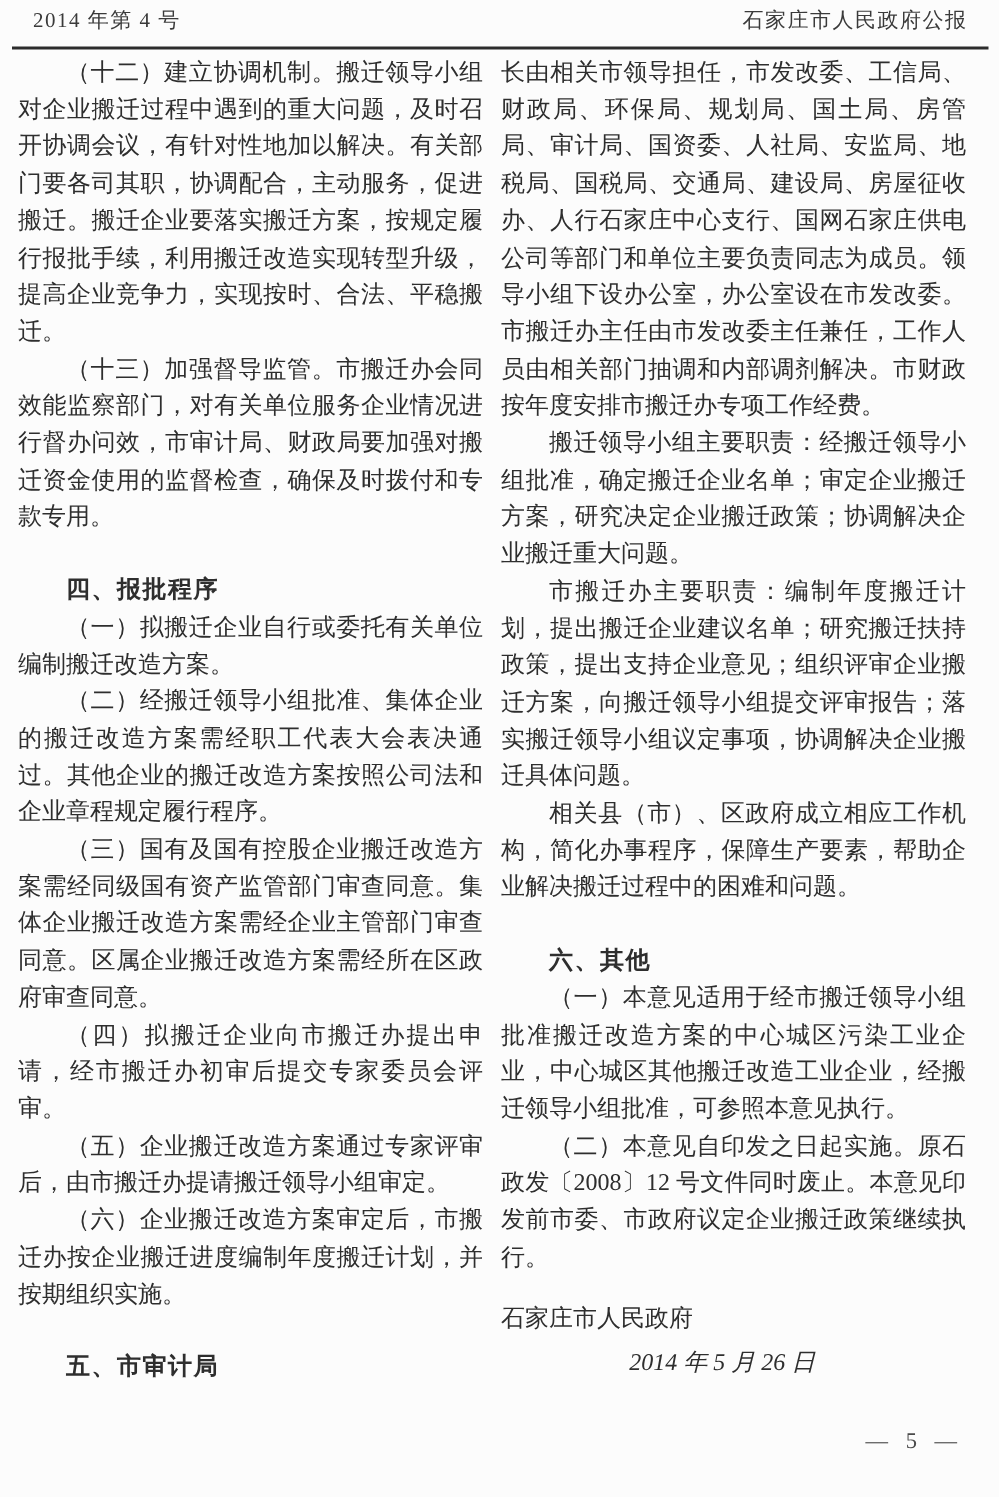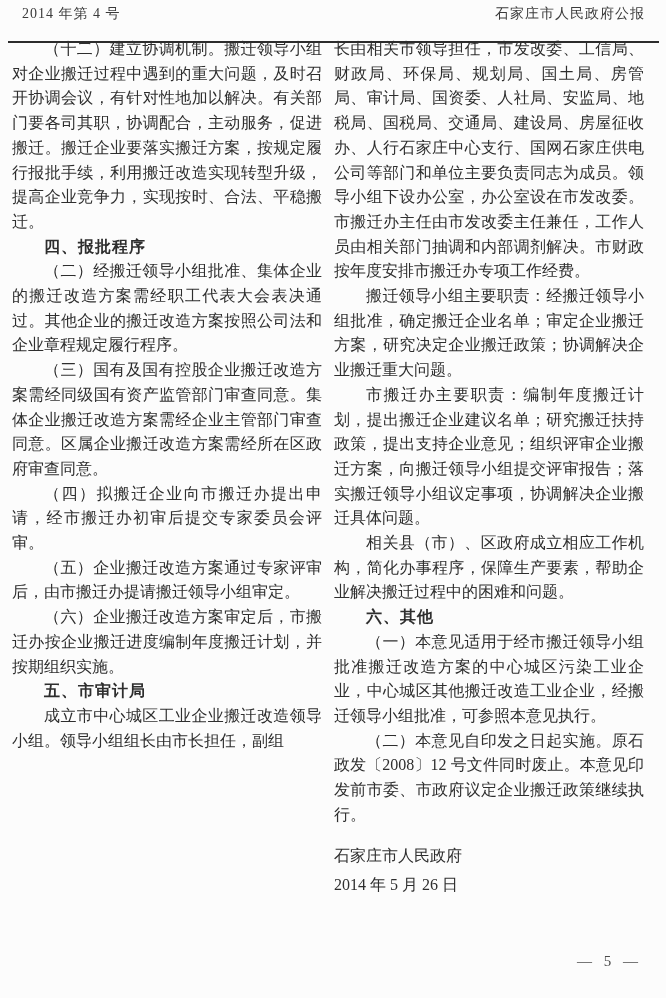--- a/index.html
+++ b/index.html
@@ -16,21 +16,21 @@
     overflow:hidden;
   }
   .header{
     position:absolute;
     top:5px;left:8px;right:7px;
     display:flex;
     justify-content:space-between;
     align-items:flex-end;
     font-size:14px;
     letter-spacing:1px;
-    padding:0 14px 18px 14px;
+    padding:0 14px 8px 14px;
     border-bottom:2px solid #2c2c2c;
     color:#3a3a3a;
   }
   .content{
     position:absolute;
     top:37px;left:12px;
     display:flex;
     gap:12px;
   }
   .col{
@@ -41,24 +41,25 @@
     text-justify:inter-ideograph;
   }
   .col p{margin:0;}
   p.body{text-indent:2em;}
   p.body-noindent{text-indent:0;}
   p.heading{
     text-indent:2em;
     font-weight:700;
     font-family:"Liberation Sans","DejaVu Sans",sans-serif;
     letter-spacing:1px;
+    margin-top:24px;
   }
   .signature{margin-top:13px;font-size:16px;line-height:29px;}
   .sig-name{padding-right:46px;}
-  .sig-date{text-align:left;padding-right:15px;}
+  .sig-date{text-align:center;padding-right:15px;font-style:italic;}
   .pagenum{
     position:absolute;
     bottom:28px;right:24px;
     font-size:15px;
     letter-spacing:4px;
     color:#4a4a4a;
   }
 </style>
 </head>
 <body>
@@ -66,28 +67,29 @@
 <div class="page">
 
   <div class="header">
     <span>2014 年第 4 号</span>
     <span>石家庄市人民政府公报</span>
   </div>
 
   <div class="content">
     <div class="col">
         <p class="body">（十二）建立协调机制。搬迁领导小组对企业搬迁过程中遇到的重大问题，及时召开协调会议，有针对性地加以解决。有关部门要各司其职，协调配合，主动服务，促进搬迁。搬迁企业要落实搬迁方案，按规定履行报批手续，利用搬迁改造实现转型升级，提高企业竞争力，实现按时、合法、平稳搬迁。</p>
+        <p class="body">（十三）加强督导监管。市搬迁办会同效能监察部门，对有关单位服务企业情况进行督办问效，市审计局、财政局要加强对搬迁资金使用的监督检查，确保及时拨付和专款专用。</p>
         <p class="heading">四、报批程序</p>
+        <p class="body">（一）拟搬迁企业自行或委托有关单位编制搬迁改造方案。</p>
         <p class="body">（二）经搬迁领导小组批准、集体企业的搬迁改造方案需经职工代表大会表决通过。其他企业的搬迁改造方案按照公司法和企业章程规定履行程序。</p>
         <p class="body">（三）国有及国有控股企业搬迁改造方案需经同级国有资产监管部门审查同意。集体企业搬迁改造方案需经企业主管部门审查同意。区属企业搬迁改造方案需经所在区政府审查同意。</p>
         <p class="body">（四）拟搬迁企业向市搬迁办提出申请，经市搬迁办初审后提交专家委员会评审。</p>
         <p class="body">（五）企业搬迁改造方案通过专家评审后，由市搬迁办提请搬迁领导小组审定。</p>
         <p class="body">（六）企业搬迁改造方案审定后，市搬迁办按企业搬迁进度编制年度搬迁计划，并按期组织实施。</p>
         <p class="heading">五、市审计局</p>
-        <p class="body">成立市中心城区工业企业搬迁改造领导小组。领导小组组长由市长担任，副组</p>
       </div>
     <div>
       <div class="col">
           <p class="body-noindent">长由相关市领导担任，市发改委、工信局、财政局、环保局、规划局、国土局、房管局、审计局、国资委、人社局、安监局、地税局、国税局、交通局、建设局、房屋征收办、人行石家庄中心支行、国网石家庄供电公司等部门和单位主要负责同志为成员。领导小组下设办公室，办公室设在市发改委。市搬迁办主任由市发改委主任兼任，工作人员由相关部门抽调和内部调剂解决。市财政按年度安排市搬迁办专项工作经费。</p>
           <p class="body">搬迁领导小组主要职责：经搬迁领导小组批准，确定搬迁企业名单；审定企业搬迁方案，研究决定企业搬迁政策；协调解决企业搬迁重大问题。</p>
           <p class="body">市搬迁办主要职责：编制年度搬迁计划，提出搬迁企业建议名单；研究搬迁扶持政策，提出支持企业意见；组织评审企业搬迁方案，向搬迁领导小组提交评审报告；落实搬迁领导小组议定事项，协调解决企业搬迁具体问题。</p>
           <p class="body">相关县（市）、区政府成立相应工作机构，简化办事程序，保障生产要素，帮助企业解决搬迁过程中的困难和问题。</p>
           <p class="heading">六、其他</p>
           <p class="body">（一）本意见适用于经市搬迁领导小组批准搬迁改造方案的中心城区污染工业企业，中心城区其他搬迁改造工业企业，经搬迁领导小组批准，可参照本意见执行。</p>
           <p class="body">（二）本意见自印发之日起实施。原石政发〔2008〕12 号文件同时废止。本意见印发前市委、市政府议定企业搬迁政策继续执行。</p>

